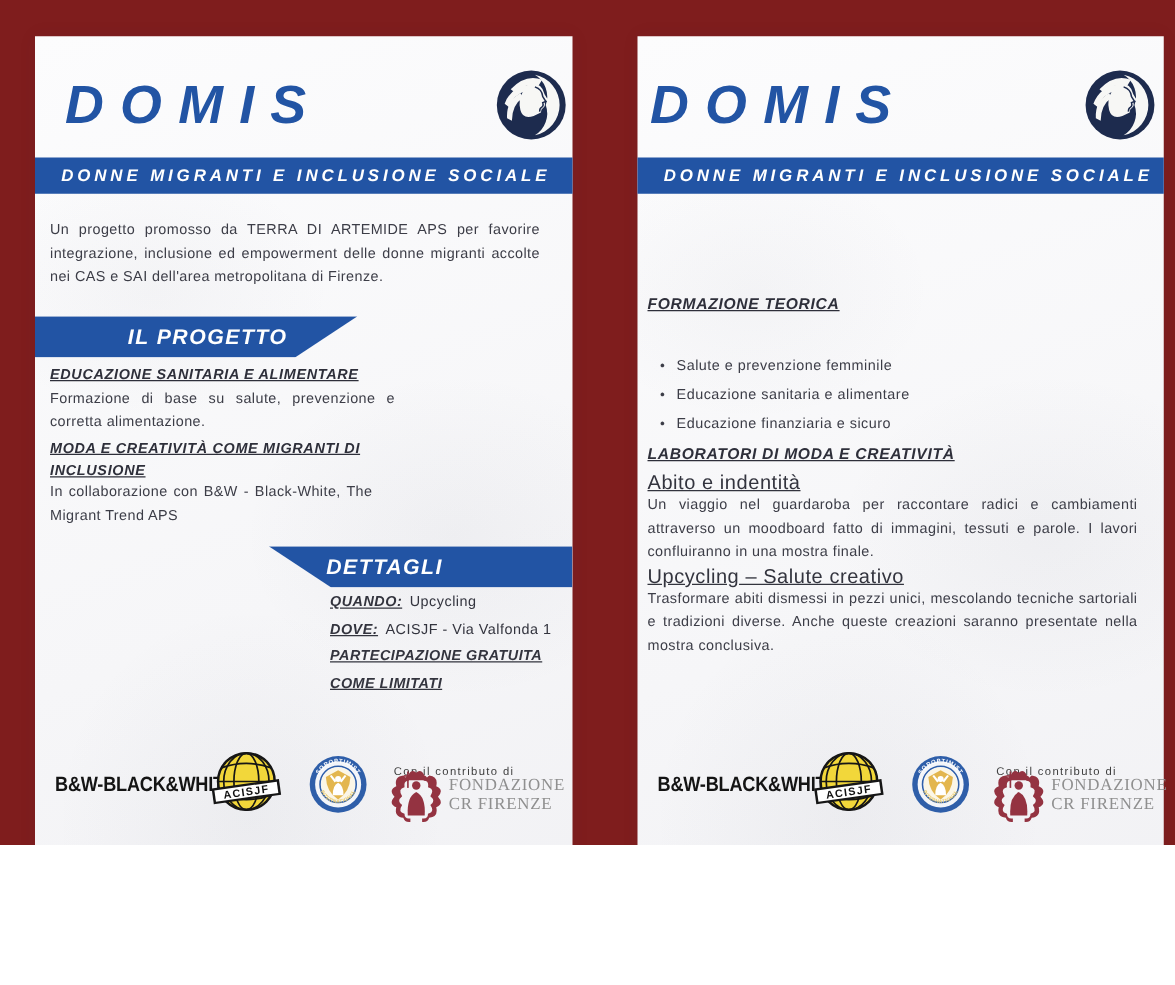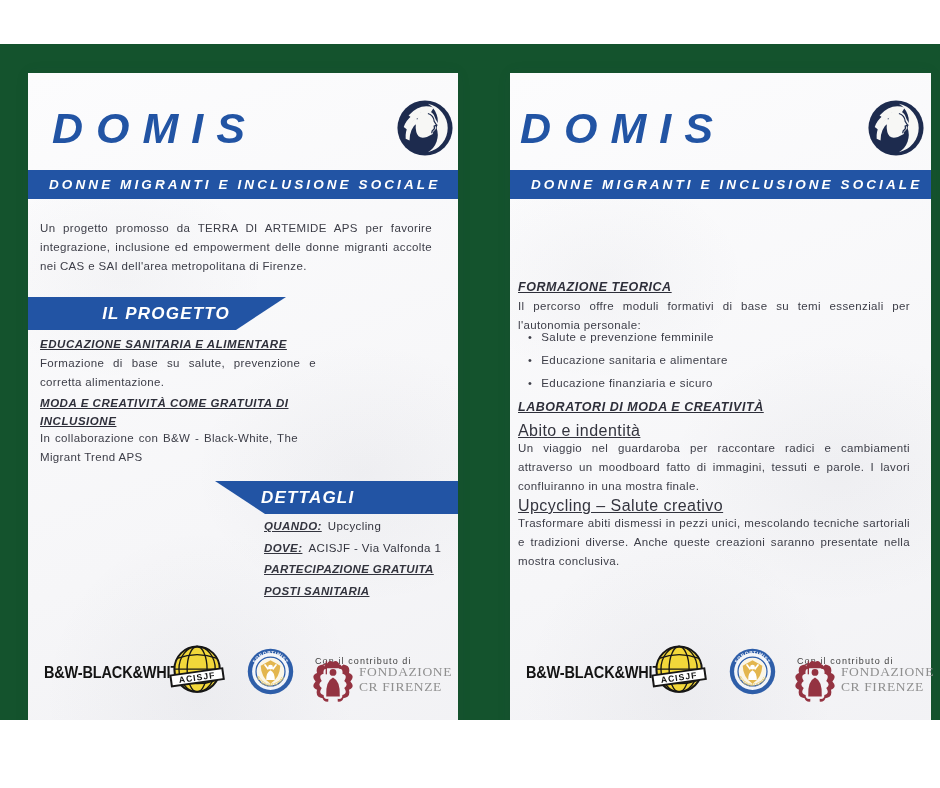--- a/index.html
+++ b/index.html
@@ -1,17 +1,17 @@
 <!DOCTYPE html>
 <html><head>
 <meta charset="utf-8">
 <style>
   html,body{margin:0;padding:0;background:#ffffff;}
-  .canvas{position:relative;width:940px;height:676px;background:#14532d;overflow:hidden;
-          font-family:"Liberation Sans", sans-serif;margin-top:44px;}
+  .canvas{position:relative;width:940px;height:676px;background:#7f1d1d;overflow:hidden;
+          font-family:"Liberation Sans", sans-serif;}
   .page{position:absolute;top:29px;height:727px;
         background:
           radial-gradient(ellipse 220px 160px at 22% 28%, rgba(90,95,115,.04), transparent 65%),
           radial-gradient(ellipse 260px 200px at 78% 55%, rgba(90,95,115,.05), transparent 65%),
           radial-gradient(ellipse 240px 260px at 40% 86%, rgba(90,95,115,.05), transparent 65%),
           linear-gradient(160deg,#fcfcfd 0%,#f6f6f8 60%,#f1f1f4 100%);
         box-shadow:0 0 14px rgba(50,55,80,.07);}
   .page-left{left:28px;width:430px;}
   .page-right{left:510px;width:421px;}
 
@@ -85,39 +85,39 @@
 
     <div class="body-text intro" style="left:12px;top:146px;width:392px;">Un progetto promosso da TERRA DI ARTEMIDE APS per favorire integrazione, inclusione ed empowerment delle donne migranti accolte nei CAS e SAI dell'area metropolitana di Firenze.</div>
 
     <div class="ribbon ribbon-project">
       <span>IL PROGETTO</span>
     </div>
 
     <div class="item-heading" style="left:12px;top:263px;">EDUCAZIONE SANITARIA E ALIMENTARE</div>
     <div class="body-text" style="position:absolute;left:12px;top:281px;width:276px;">Formazione di base su salute, prevenzione e corretta alimentazione.</div>
 
-    <div class="item-heading" style="left:12px;top:322px;width:288px;">MODA E CREATIVITÀ COME GRATUITA DI INCLUSIONE</div>
+    <div class="item-heading" style="left:12px;top:322px;width:288px;">MODA E CREATIVITÀ COME MIGRANTI DI INCLUSIONE</div>
     <div class="body-text" style="position:absolute;left:12px;top:356px;width:258px;">In collaborazione con B&amp;W - Black-White, The Migrant Trend APS</div>
 
     <div class="ribbon ribbon-details">
       <span>DETTAGLI</span>
     </div>
 
     <div class="details-list">
       <div class="detail-row">
         <span class="lbl">QUANDO:</span><span class="val">Upcycling</span>
       </div>
       <div class="detail-row">
         <span class="lbl">DOVE:</span><span class="val">ACISJF - Via Valfonda 1</span>
       </div>
       <div class="detail-row">
         <span class="lbl">PARTECIPAZIONE GRATUITA</span><span class="val"></span>
       </div>
       <div class="detail-row">
-        <span class="lbl">POSTI SANITARIA</span><span class="val"></span>
+        <span class="lbl">COME LIMITATI</span><span class="val"></span>
       </div>
     </div>
 
     <div class="footer">
       <div class="bw-logo">B&amp;W-BLACK&amp;WHITE</div>
 
       <svg class="acisjf" viewBox="0 0 64 60">
         <circle cx="31" cy="28" r="25" fill="#f2d73a" stroke="#161616" stroke-width="2.2"></circle>
         <ellipse cx="31" cy="28" rx="11" ry="25" fill="none" stroke="#161616" stroke-width="1.5"></ellipse>
         <ellipse cx="31" cy="28" rx="20" ry="25" fill="none" stroke="#161616" stroke-width="1.5"></ellipse>
@@ -187,21 +187,20 @@
       <path d="M30 12 q9 0 11 9 l3 5 -3 1.2 q1 4-1 5 q-2 1-2 4 l-6 3 q-9 3-11-5 q-2-9 2-15 q3-6 7-7.2z" fill="#f7f7f5"></path>
       <path d="M33 15 q6 2 6.5 8 l2.5 4 -2.5 1 q1 3-1 4 q-1.6 .8-1.5 3.5" fill="none" stroke="#1d2b4e" stroke-width="1.3"></path>
     </svg>
 
     <div class="tagline-band">
       <span>DONNE MIGRANTI E INCLUSIONE SOCIALE</span>
     </div>
 
 
     <div class="item-heading" style="left:8px;top:205px;font-size:12.5px;">FORMAZIONE TEORICA</div>
-    <div class="body-text" style="position:absolute;left:8px;top:224px;width:392px;">Il percorso offre moduli formativi di base su temi essenziali per l'autonomia personale:</div>
 
     <div class="bullets">
       <div class="bullet-row">
           <span>Salute e prevenzione femminile</span>
         </div>
       <div class="bullet-row">
           <span>Educazione sanitaria e alimentare</span>
         </div>
       <div class="bullet-row">
           <span>Educazione finanziaria e sicuro</span>

